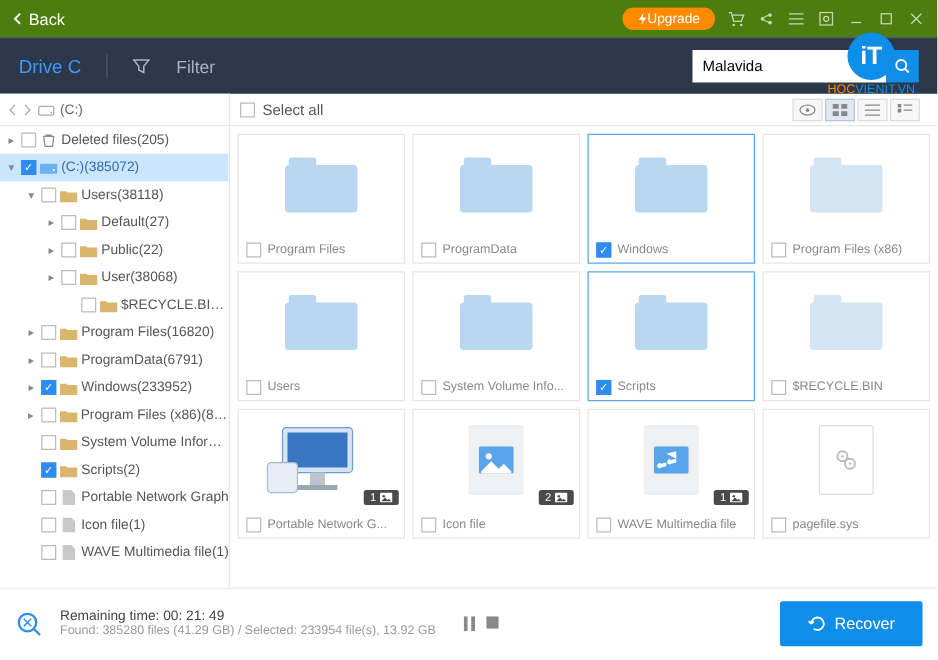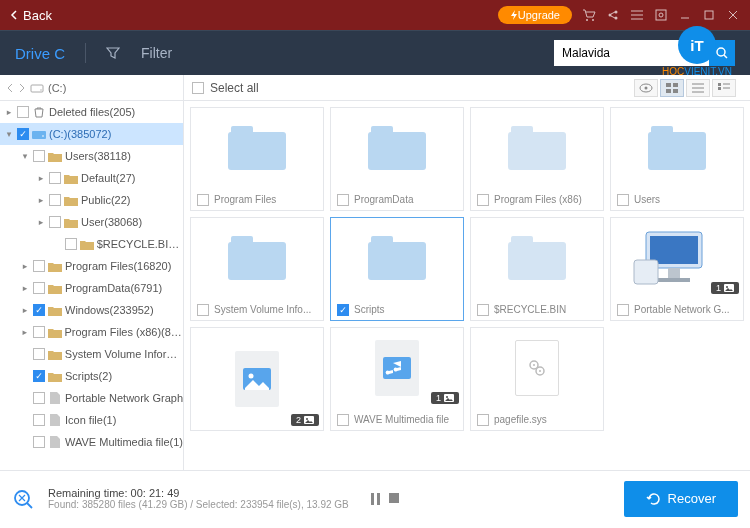--- a/index.html
+++ b/index.html
@@ -1,19 +1,19 @@
 <!DOCTYPE html>
 <html><head>
 <meta charset="utf-8">
 <style>
 * { margin: 0; padding: 0; box-sizing: border-box; font-family: -apple-system, "Segoe UI", sans-serif; }
 body { width: 750px; height: 528px; overflow: hidden; background: #fff; position: relative; }
 
 
-.titlebar { height: 30px; background: #7f1d1d; display: flex; align-items: center; padding: 0 10px; color: #fff; }
+.titlebar { height: 30px; background: #4d7c0f; display: flex; align-items: center; padding: 0 10px; color: #fff; }
 .back-btn { display: flex; align-items: center; gap: 6px; font-size: 13px; cursor: pointer; }
 .titlebar-spacer { flex: 1; }
 .upgrade-btn { background: #ff8a00; color: #fff; padding: 3px 12px; border-radius: 10px; font-size: 11px; display: flex; align-items: center; gap: 0; margin-right: 10px; }
 .titlebar-icons { display: flex; gap: 10px; align-items: center; }
 .tb-icon { width: 14px; height: 14px; opacity: 0.7; display: flex; align-items: center; justify-content: center; cursor: pointer; }
 
 
 .header { height: 45px; background: #2c3849; display: flex; align-items: center; padding: 0 15px; gap: 20px; border-top: 1px solid #3a4758; }
 .drive-label { color: #3b9cff; font-size: 15px; font-weight: 500; }
 .divider-v { width: 1px; height: 20px; background: #4a5668; }
@@ -61,21 +61,21 @@
 .footer { height: 56px; border-top: 1px solid #e4e6ea; display: flex; align-items: center; padding: 0 12px; gap: 14px; }
 .status-ic { width: 22px; height: 22px; }
 .status-text { font-size: 11px; color: #444; }
 .status-sub { font-size: 10px; color: #999; }
 .playback { display: flex; gap: 8px; margin-left: 8px; color: #888; }
 .footer-spacer { flex: 1; }
 .recover-btn { background: #0f8ee9; color: #fff; padding: 10px 22px; font-size: 13px; display: flex; align-items: center; gap: 6px; cursor: pointer; border-radius: 2px; }
 
 
 .watermark { position: absolute; top: 26px; right: 10px; width: 86px; pointer-events: none; }
-.wm-circle { width: 38px; height: 38px; border-radius: 50%; background: #0f8ee9; display: flex; align-items: center; justify-content: center; color: #fff; font-size: 15px; font-weight: 700; margin: 0 auto; }
+.wm-circle { width: 38px; height: 38px; border-radius: 50%; background: #0f8ee9; display: flex; align-items: center; justify-content: center; color: #fff; font-size: 20px; font-weight: 700; margin: 0 auto; }
 .wm-text { font-size: 10px; text-align: center; color: #0f8ee9; font-weight: 400; margin-top: 2px; }
 .wm-text span { color: #ff8a00; }
 
 svg { display: block; }
 </style>
 </head>
 <body>
 
 <div class="titlebar">
   <div class="back-btn">
@@ -389,20 +389,32 @@
             <div class="folder-ic">
               <div class="folder-tab"></div>
               <div class="folder-back"></div>
             </div>
           </div>
           <div class="tile-footer">
             <span class="cb"></span>
             <span>ProgramData</span>
           </div>
         </div>
+        <div class="tile sel">
+          <div class="tile-body">
+            <div class="folder-ic">
+              <div class="folder-tab"></div>
+              <div class="folder-back"></div>
+            </div>
+          </div>
+          <div class="tile-footer">
+            <span class="cb checked"></span>
+            <span>Windows</span>
+          </div>
+        </div>
         <div class="tile">
           <div class="tile-body">
             <div class="folder-ic dim">
               <div class="folder-tab"></div>
               <div class="folder-back"></div>
             </div>
           </div>
           <div class="tile-footer">
             <span class="cb"></span>
             <span>Program Files (x86)</span>
@@ -485,20 +497,24 @@
                 <rect width="28" height="22" rx="2" fill="#58a5ec"></rect>
                 <circle cx="8" cy="8" r="2.5" fill="#fff"></circle>
                 <path d="M2 20l8-8 6 6 4-4 6 6v2H2z" fill="#fff"></path>
               </svg>
             </div>
             <div class="badge">2 <svg width="10" height="8" viewBox="0 0 10 8">
                 <rect width="10" height="8" rx="1" fill="#fff"></rect>
                 <circle cx="3" cy="3" r="1" fill="#4a4a4a"></circle>
                 <path d="M1 7l3-3 2 2 1-1 2 2H1z" fill="#4a4a4a"></path>
               </svg></div>
+          </div>
+          <div class="tile-footer">
+            <span class="cb"></span>
+            <span>Icon file</span>
           </div>
         </div>
         <div class="tile">
           <div class="tile-body">
             <div class="file-ic">
               <svg width="28" height="22" viewBox="0 0 28 22">
                 <rect width="28" height="22" rx="2" fill="#58a5ec"></rect>
                 <path d="M10 6v10l-4 1a2 2 0 1 1 0-3l4-1zM10 6l8-2v9l-4 1a2 2 0 1 1 0-3l4-1" fill="#fff"></path>
               </svg>
             </div>

